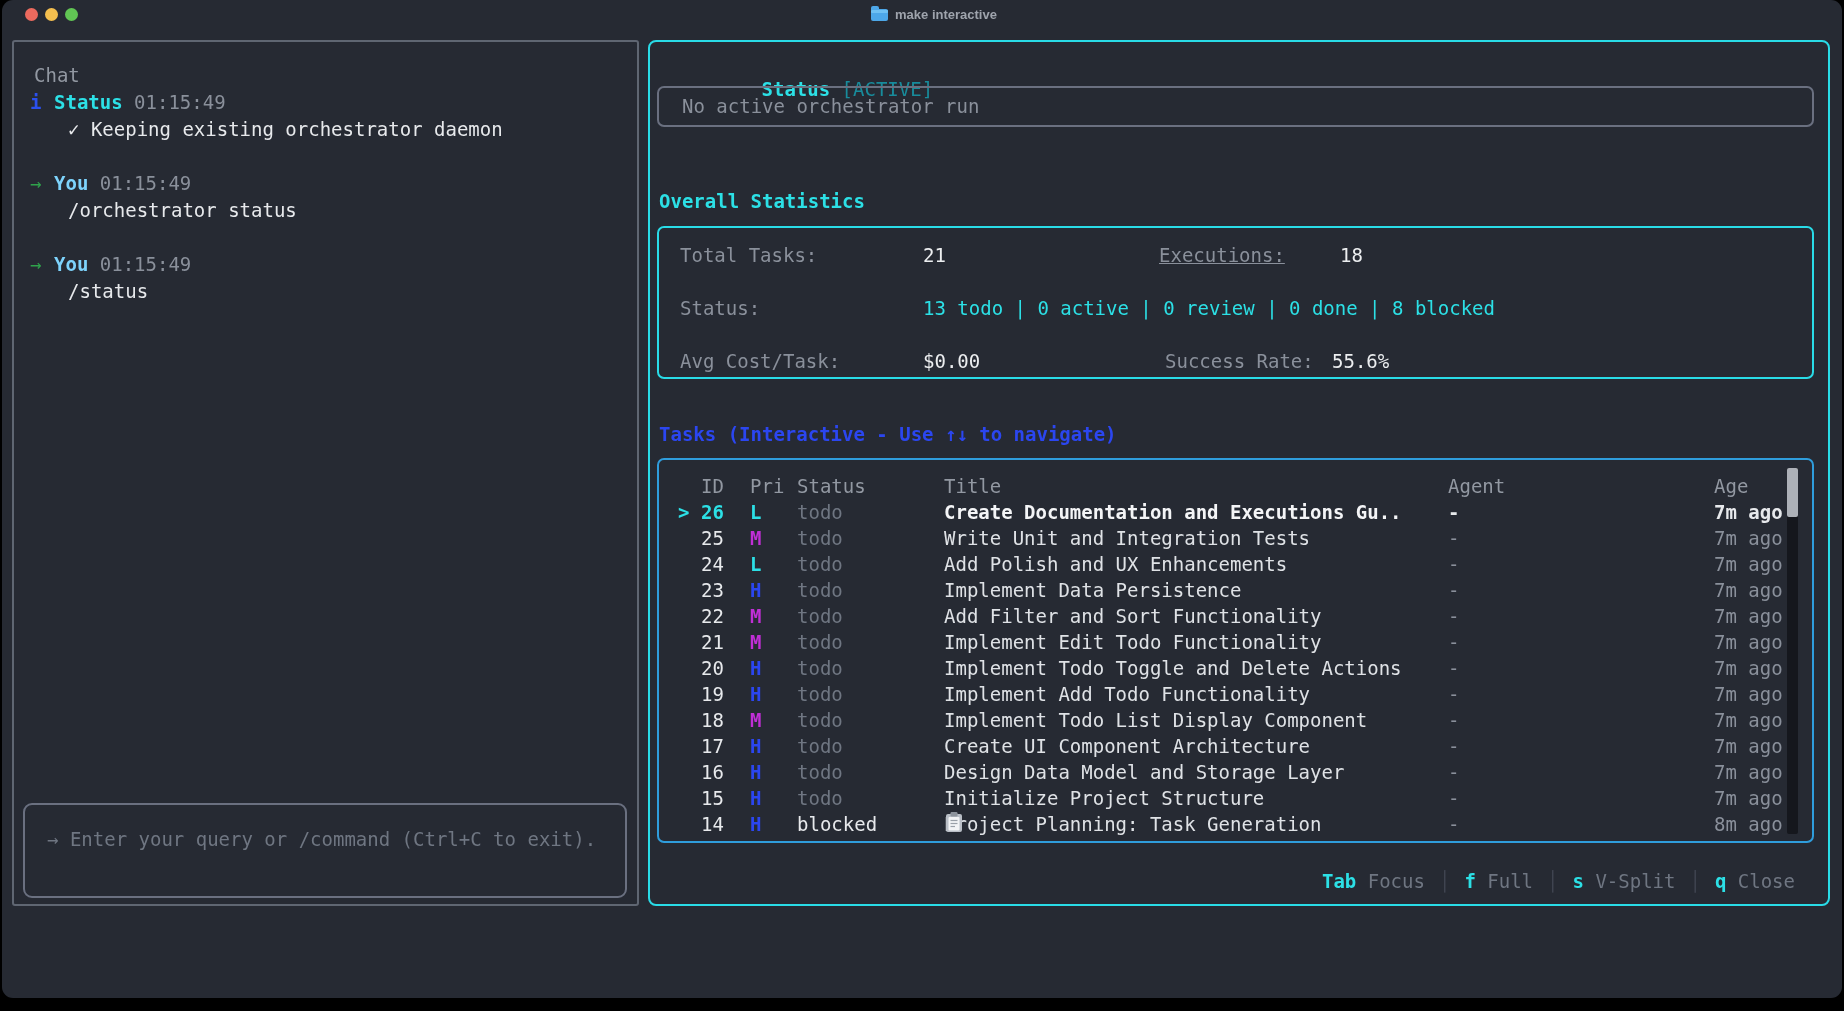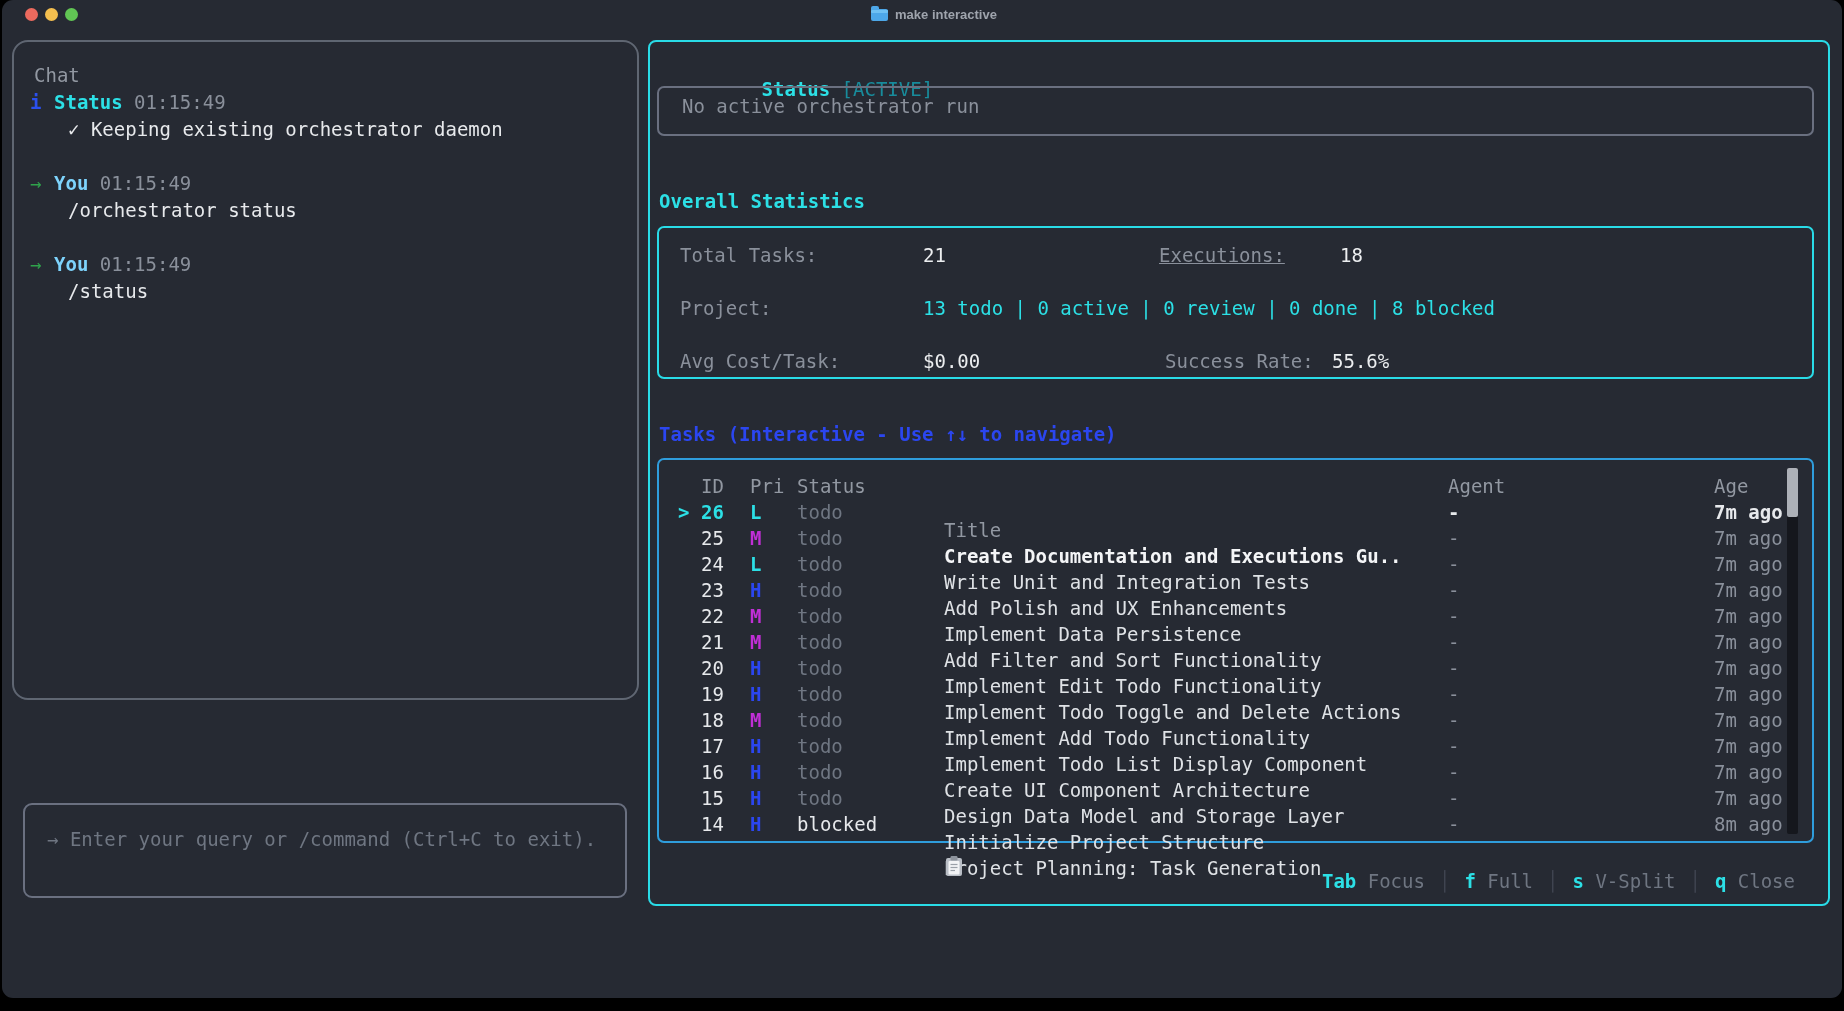--- a/index.html
+++ b/index.html
@@ -12,41 +12,41 @@
   .tl{width:13px;height:13px;border-radius:50%;display:inline-block;}
   .tl.red{background:#ec6a5e;}
   .tl.yellow{background:#f4bf4f;}
   .tl.green{background:#61c554;}
   .title-center{position:absolute;left:0;top:0;width:100%;height:28px;display:flex;align-items:center;justify-content:center;gap:7px;
     font-family:"Liberation Sans","DejaVu Sans",sans-serif;font-size:13px;font-weight:bold;color:#9fa4ad;}
   .folder{position:relative;width:17px;height:12px;background:#4da7e8;border-radius:2px;margin-top:2px;}
   .folder::before{content:"";position:absolute;left:0;top:-3px;width:8px;height:4px;background:#4da7e8;border-radius:2px 2px 0 0;}
   .folder::after{content:"";position:absolute;left:0;top:1px;width:17px;height:3px;background:#6fc0f2;border-radius:1px;}
   
-  .chat-panel{position:absolute;left:10px;top:40px;width:627px;height:660px;border:2px solid #5f6672;border-radius:16px;}
+  .chat-panel{position:absolute;left:10px;top:40px;width:627px;height:866px;border:2px solid #5f6672;border-radius:3px;}
   .chat-title{position:absolute;left:20px;top:20px;line-height:27px;color:#9298a2;}
   .chat-log{position:absolute;left:16px;top:47px;width:590px;}
   .msg{margin-top:27px;}
   .msg:first-child{margin-top:0;}
   .msg-line{line-height:27px;white-space:pre;}
   .msg-icon{display:inline-block;width:24px;}
   .msg.status .msg-icon{color:#2b50ee;font-weight:bold;}
   .msg.status .msg-sender{color:#2ce0e6;font-weight:bold;}
   .msg.user .msg-icon{color:#2fa24b;}
   .msg.user .msg-sender{color:#7dd3fc;font-weight:bold;}
   .msg-time{color:#8a909b;}
   .msg-body{padding-left:38px;color:#e7e9ec;}
   .chat-input{position:absolute;left:9px;top:761px;width:604px;height:95px;border:2px solid #6a7080;border-radius:9px;color:#6f7682;}
   .chat-input .ph{position:absolute;left:22px;top:21px;line-height:27px;white-space:pre;}
   
   .right-panel{position:absolute;left:646px;top:40px;width:1182px;height:866px;border:2px solid #29dbe7;border-radius:8px;}
   .rp-head{position:absolute;left:20px;top:7px;line-height:27px;white-space:pre;}
   .rp-head .t1{color:#2ce0e6;font-weight:bold;}
   .rp-head .t2{color:#188c9c;}
-  .status-box{position:absolute;left:7px;top:44px;width:1157px;height:50px;border:2px solid #6a7080;border-radius:7px;}
+  .status-box{position:absolute;left:7px;top:44px;width:1157px;height:41px;border:2px solid #6a7080;border-radius:7px;}
   .status-box .msg-text{position:absolute;left:23px;top:5px;line-height:27px;color:#8a909b;white-space:pre;}
   .stats-title{position:absolute;left:9px;top:146px;line-height:27px;color:#2ce0e6;font-weight:bold;white-space:pre;}
   .stats-box{position:absolute;left:7px;top:184px;width:1157px;height:153px;border:2px solid #29dbe7;border-radius:7px;padding-top:14px;}
   .s-row{position:relative;height:26px;margin-bottom:27px;}
   .s-row span{position:absolute;line-height:26px;white-space:pre;}
   .s-label{color:#8a909b;}
   .s-val{color:#eceef0;}
   .s-cyan{color:#2ce0e6;}
   .sx-label1{left:21px;}
   .sx-val1{left:264px;}
@@ -56,21 +56,21 @@
   .sx-val3{left:673px;}
   .tasks-title{position:absolute;left:9px;top:379px;line-height:27px;color:#2b46f0;font-weight:bold;white-space:pre;}
   .tasks-box{position:absolute;left:7px;top:416px;width:1157px;height:385px;border:2px solid #2f9ddc;border-radius:7px;}
   .t-row{position:relative;height:26px;}
   .t-header{position:relative;height:26px;margin-top:13px;color:#9298a2;}
   .t-row span, .t-header span{position:absolute;top:0;line-height:26px;white-space:pre;}
   .c-marker{left:19px;color:#2ce0e6;font-weight:bold;}
   .c-id{left:42px;}
   .c-pri{left:91px;font-weight:bold;}
   .c-status{left:138px;}
-  .c-title{left:285px;margin-top:44px;}
+  .c-title{left:285px;}
   .c-agent{left:789px;}
   .c-age{left:1055px;}
   .t-row .c-id{color:#e7e9ec;}
   .t-row .c-status{color:#6f7682;}
   .t-row .c-title{color:#dfe2e6;}
   .t-row .c-agent,.t-row .c-age{color:#8a909b;}
   .t-row.selected .c-id{color:#2ce0e6;font-weight:bold;}
   .t-row.selected .c-title{color:#f4f5f7;font-weight:bold;}
   .t-row.selected .c-agent,.t-row.selected .c-age{color:#e7e9ec;font-weight:bold;}
   .t-row .c-status.st-blocked{color:#e7e9ec;}
@@ -137,21 +137,21 @@
       <div class="stats-title">Overall Statistics</div>
 
       <div class="stats-box">
         <div class="s-row">
           <span class="s-label sx-label1">Total Tasks:</span>
           <span class="s-val sx-val1">21</span>
           <span class="s-label sx-label2">Executions:</span>
           <span class="s-val sx-val2">18</span>
         </div>
         <div class="s-row">
-          <span class="s-label sx-label1">Project:</span>
+          <span class="s-label sx-label1">Status:</span>
           <span class="s-cyan sx-val1">13 todo | 0 active | 0 review | 0 done | 8 blocked</span>
         </div>
         <div class="s-row">
           <span class="s-label sx-label1">Avg Cost/Task:</span>
           <span class="s-val sx-val1">$0.00</span>
           <span class="s-label sx-label3">Success Rate:</span>
           <span class="s-val sx-val3">55.6%</span>
         </div>
       </div>
 

